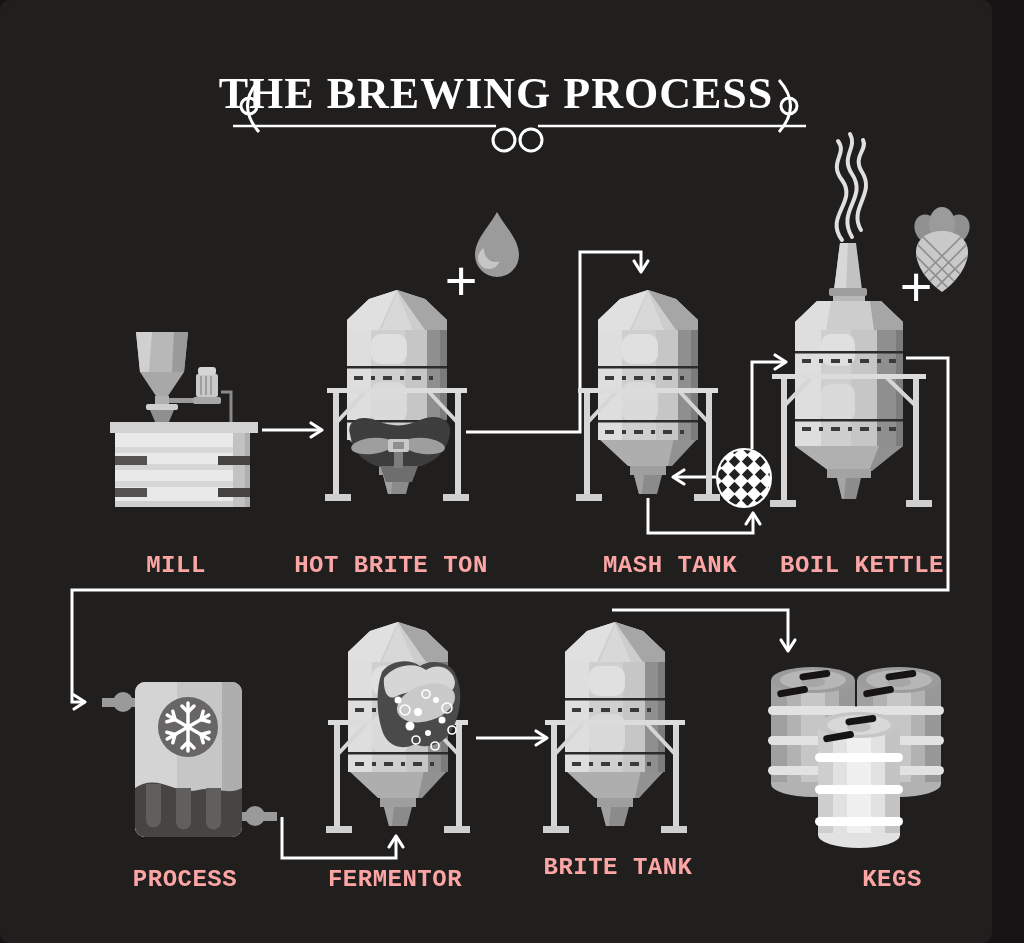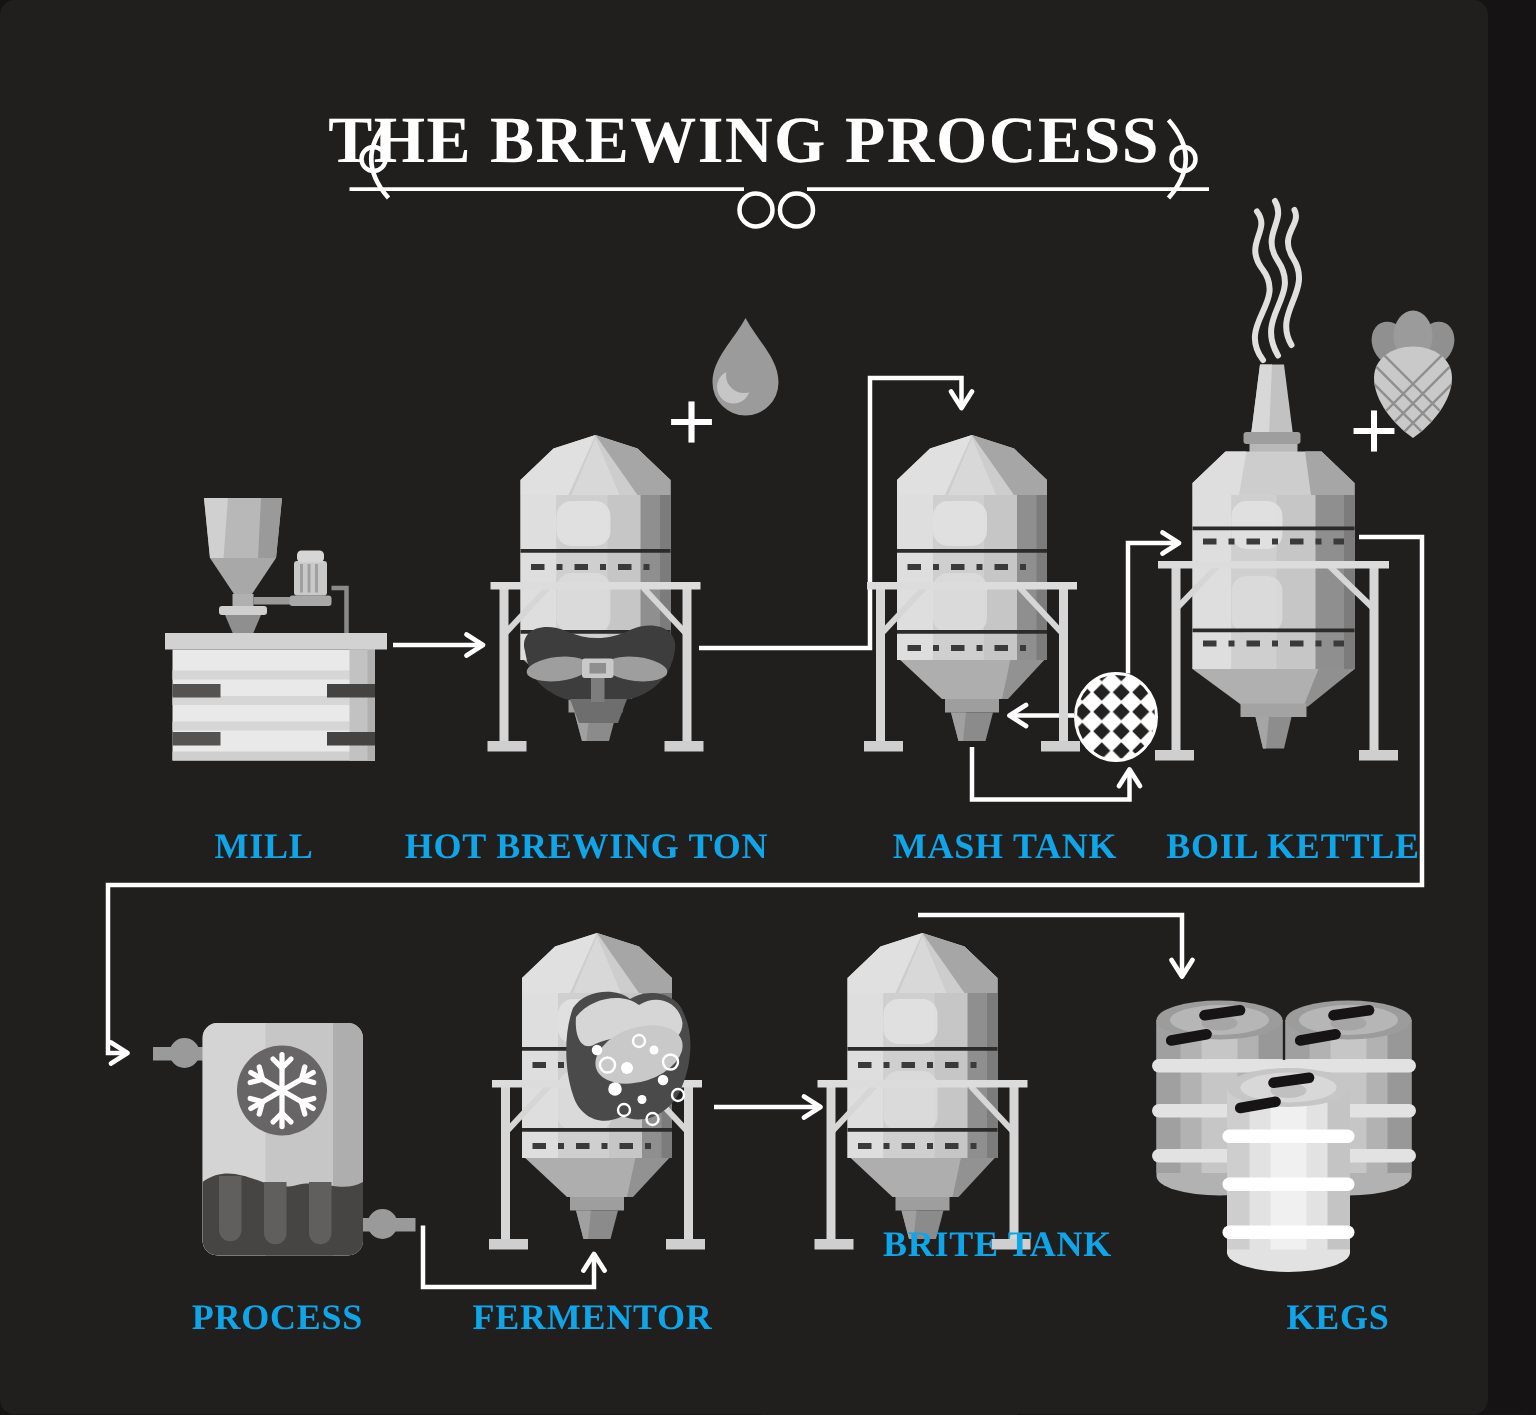--- a/index.html
+++ b/index.html
@@ -1,22 +1,22 @@
 <!DOCTYPE html>
 <html><head>
 <meta charset="utf-8">
 <style>
   html,body{margin:0;padding:0;background:#151313;}
   .canvas{position:relative;width:992px;height:943px;background:#211e1e;overflow:hidden;
           font-family:"Liberation Serif",serif;border-radius:10px;}
   .canvas svg{position:absolute;left:0;top:0;}
   .title{position:absolute;left:50%;top:68px;transform:translateX(-50%);
          color:#ffffff;font-weight:bold;font-size:44px;letter-spacing:1px;white-space:nowrap;}
-  .label{position:absolute;transform:translateX(-50%);color:#0ea5e9;font-weight:bold;
-         font-size:24px;letter-spacing:.5px;white-space:nowrap;}
+  .label{position:absolute;transform:translateX(-50%);color:#fca5a5;font-weight:bold;
+         font-size:24px;letter-spacing:.5px;white-space:nowrap;font-family:Liberation Mono, monospace;}
   .plus{position:absolute;transform:translate(-50%,-50%);color:#ffffff;
         font-family:"Liberation Sans",sans-serif;font-size:56px;font-weight:400;line-height:1;}
 </style>
 </head>
 <body>
 
 <div class="canvas">
 
 <svg width="1024" height="943" viewBox="0 0 1024 943">
   <defs>
@@ -311,21 +311,21 @@
     </g>
   </g>
 </svg>
 
 <div class="title">THE BREWING PROCESS</div>
 
 <div class="plus" style="left:461px;top:281px;">+</div>
 <div class="plus" style="left:916px;top:287px;">+</div>
 
 <div class="label" style="left:176px;top:552px;">MILL</div>
-<div class="label" style="left:391px;top:552px;">HOT BREWING TON</div>
+<div class="label" style="left:391px;top:552px;">HOT BRITE TON</div>
 <div class="label" style="left:670px;top:552px;">MASH TANK</div>
 <div class="label" style="left:862px;top:552px;">BOIL KETTLE</div>
 <div class="label" style="left:185px;top:866px;">PROCESS</div>
 <div class="label" style="left:395px;top:866px;">FERMENTOR</div>
-<div class="label" style="left:618px;top:817px;margin-left:47px;">BRITE TANK</div>
+<div class="label" style="left:618px;top:854px;">BRITE TANK</div>
 <div class="label" style="left:860px;top:866px;margin-left:32px;">KEGS</div>
 
 </div>
 
 </body></html>

